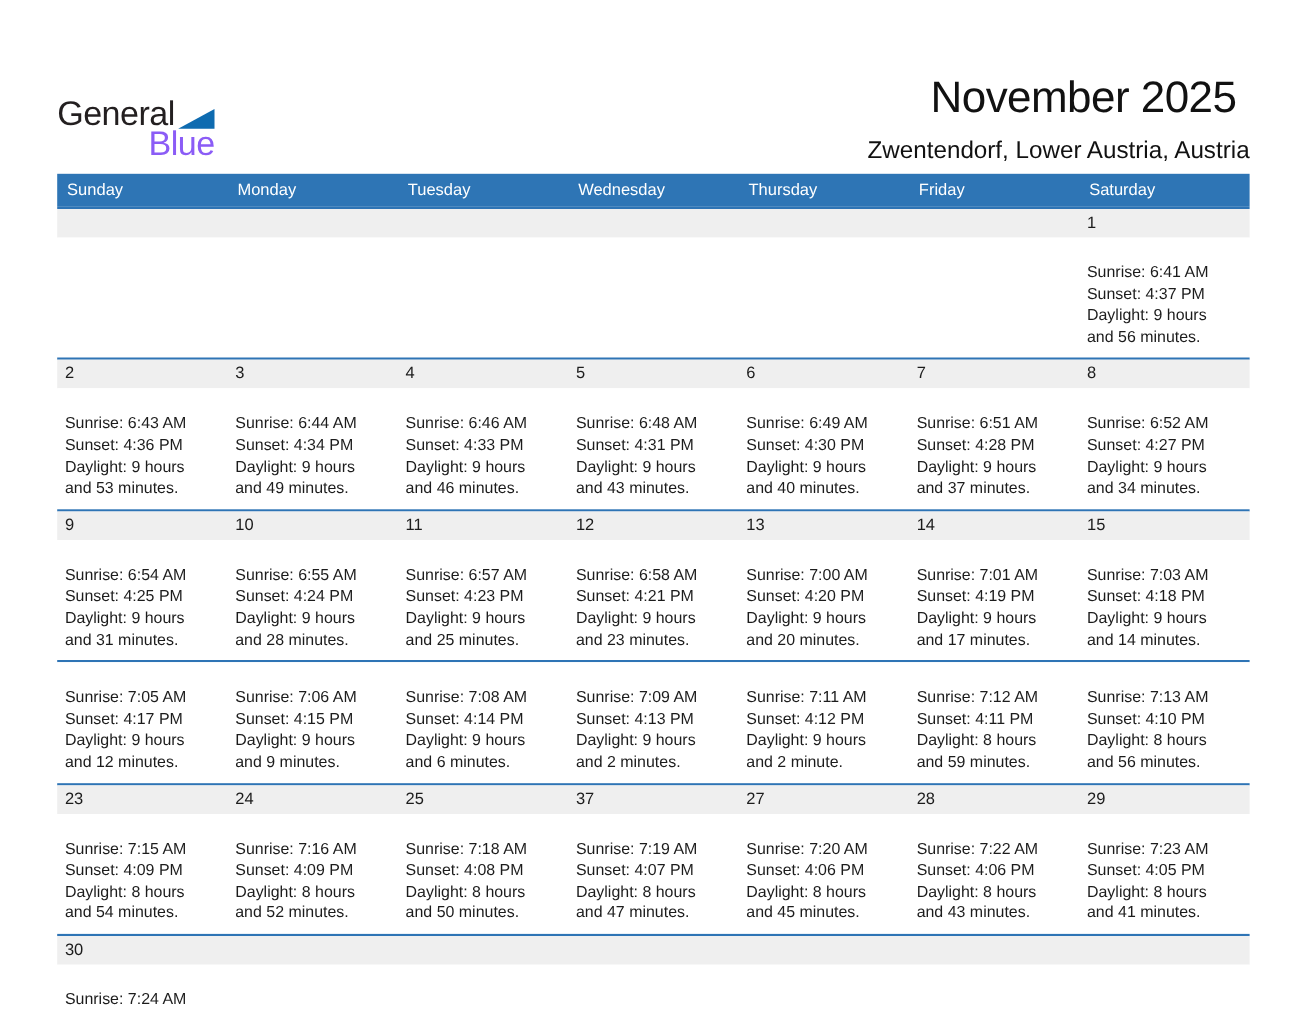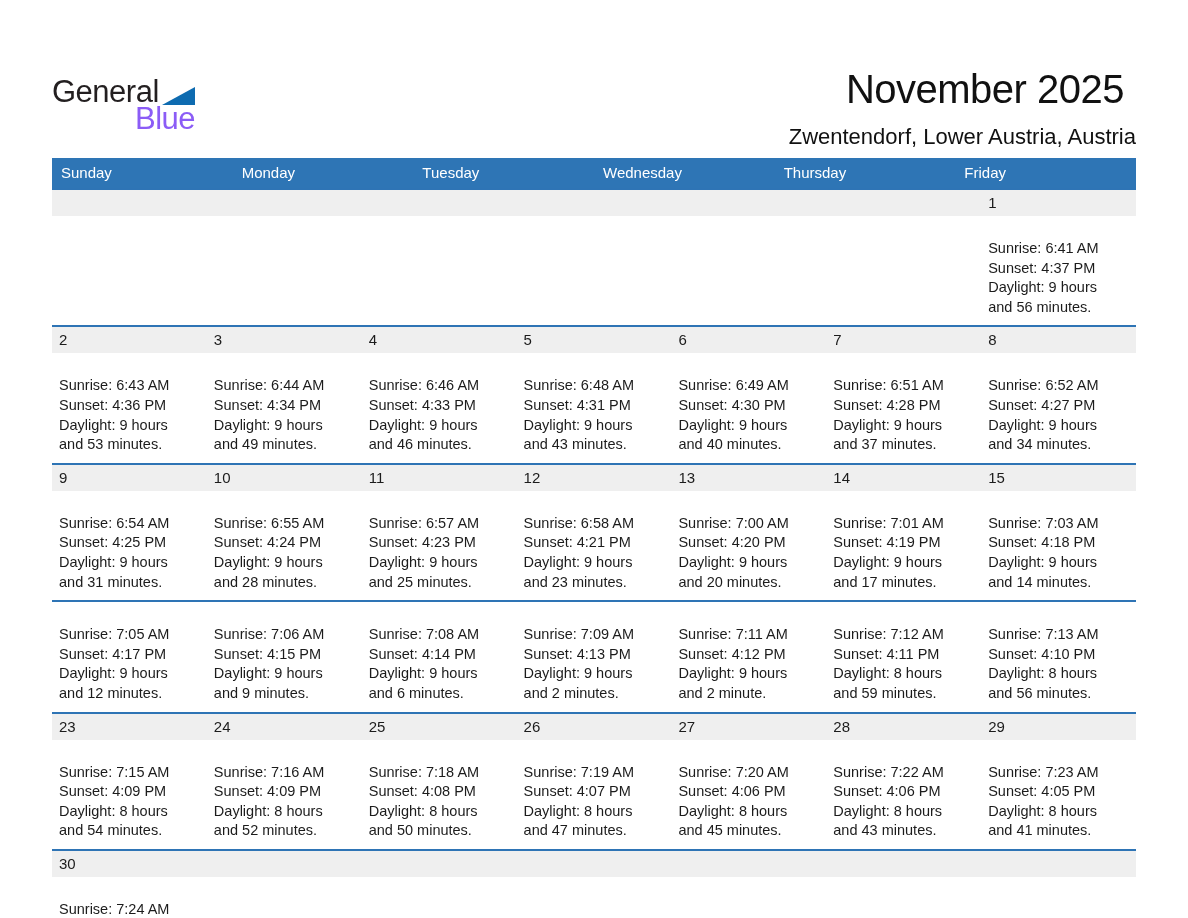--- a/index.html
+++ b/index.html
@@ -4,21 +4,21 @@
 <style>
   html,body{margin:0;padding:0;background:#ffffff;}
   body{
     width:1188px;height:918px;position:relative;overflow:hidden;
     font-family:"Liberation Sans","DejaVu Sans",sans-serif;
     -webkit-font-smoothing:antialiased;
   }
   .page{position:absolute;inset:0;}
 
   
-  .logo{position:absolute;left:52px;top:76px;line-height:1;}
+  .logo{position:absolute;left:52px;top:88px;line-height:1;}
   .logo-top{display:flex;align-items:flex-end;}
   .logo-general{font-size:31px;color:#231f20;letter-spacing:-0.5px;}
   .logo-triangle{
     width:0;height:0;margin-left:3px;margin-bottom:2px;
     border-bottom:18px solid #0e6bb0;border-left:33px solid transparent;
   }
   .logo-blue{font-size:31px;color:#8b5cf6;letter-spacing:-0.5px;margin-left:83px;margin-top:-4px;}
 
   
   .title-block{position:absolute;right:52px;top:55px;text-align:right;color:#111111;}
@@ -64,20 +64,21 @@
   </div>
 
   <div class="calendar">
     <div class="weekday-header">
         <div class="wd">Sunday</div>
         <div class="wd">Monday</div>
         <div class="wd">Tuesday</div>
         <div class="wd">Wednesday</div>
         <div class="wd">Thursday</div>
         <div class="wd">Friday</div>
+        <div class="wd">Saturday</div>
       </div>
     <div>
         <div class="week-row">
           <div class="strip">
             <div class="num"></div>
             <div class="num"></div>
             <div class="num"></div>
             <div class="num"></div>
             <div class="num"></div>
             <div class="num"></div>
@@ -252,21 +253,21 @@
               <div class="line">Daylight: 8 hours</div>
               <div class="line">and 56 minutes.</div>
             </div>
           </div>
         </div>
         <div class="week-row">
           <div class="strip">
             <div class="num">23</div>
             <div class="num">24</div>
             <div class="num">25</div>
-            <div class="num">26</div>
+            <div class="num">37</div>
             <div class="num">27</div>
             <div class="num">28</div>
             <div class="num">29</div>
           </div>
           <div class="cells">
             <div class="cell">
               <div class="line">Sunrise: 7:15 AM</div>
               <div class="line">Sunset: 4:09 PM</div>
               <div class="line">Daylight: 8 hours</div>
               <div class="line">and 54 minutes.</div>

